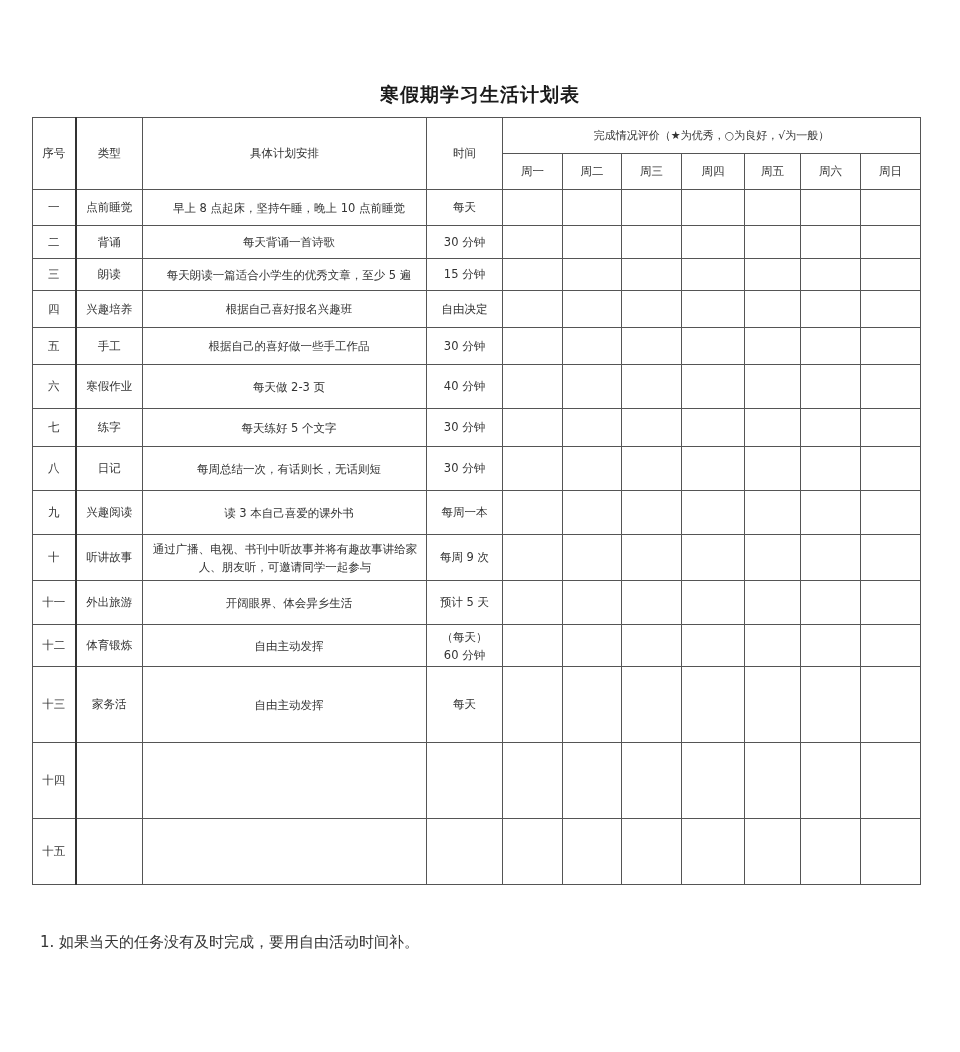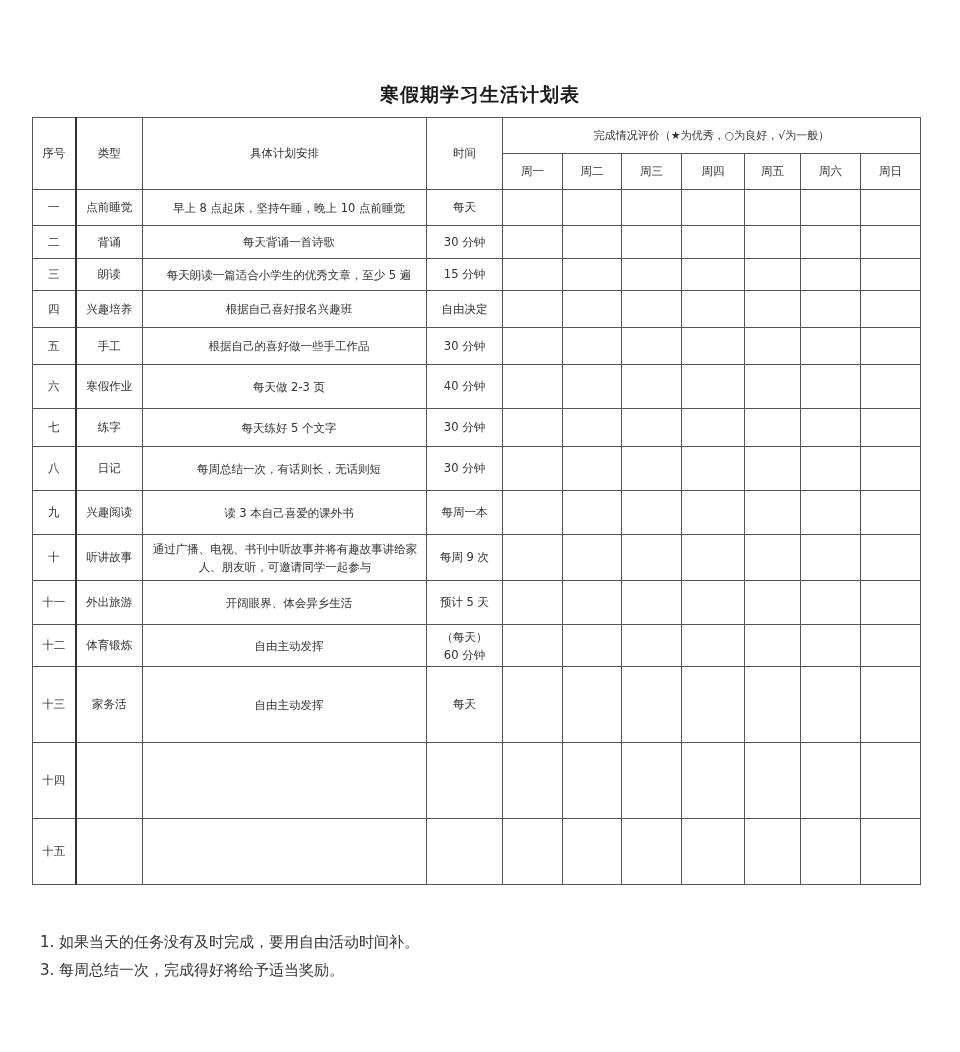--- a/index.html
+++ b/index.html
@@ -265,14 +265,13 @@
         <td></td>
         <td></td>
         <td></td>
         <td></td>
     </tr>
   </tbody>
 </table>
 
 <div class="notes">
   <div>1. 如果当天的任务没有及时完成，要用自由活动时间补。</div>
-  <div>3. 每周总结一次，完成得好将给予适当奖励。</div>
 </div>
 
 </body></html>

